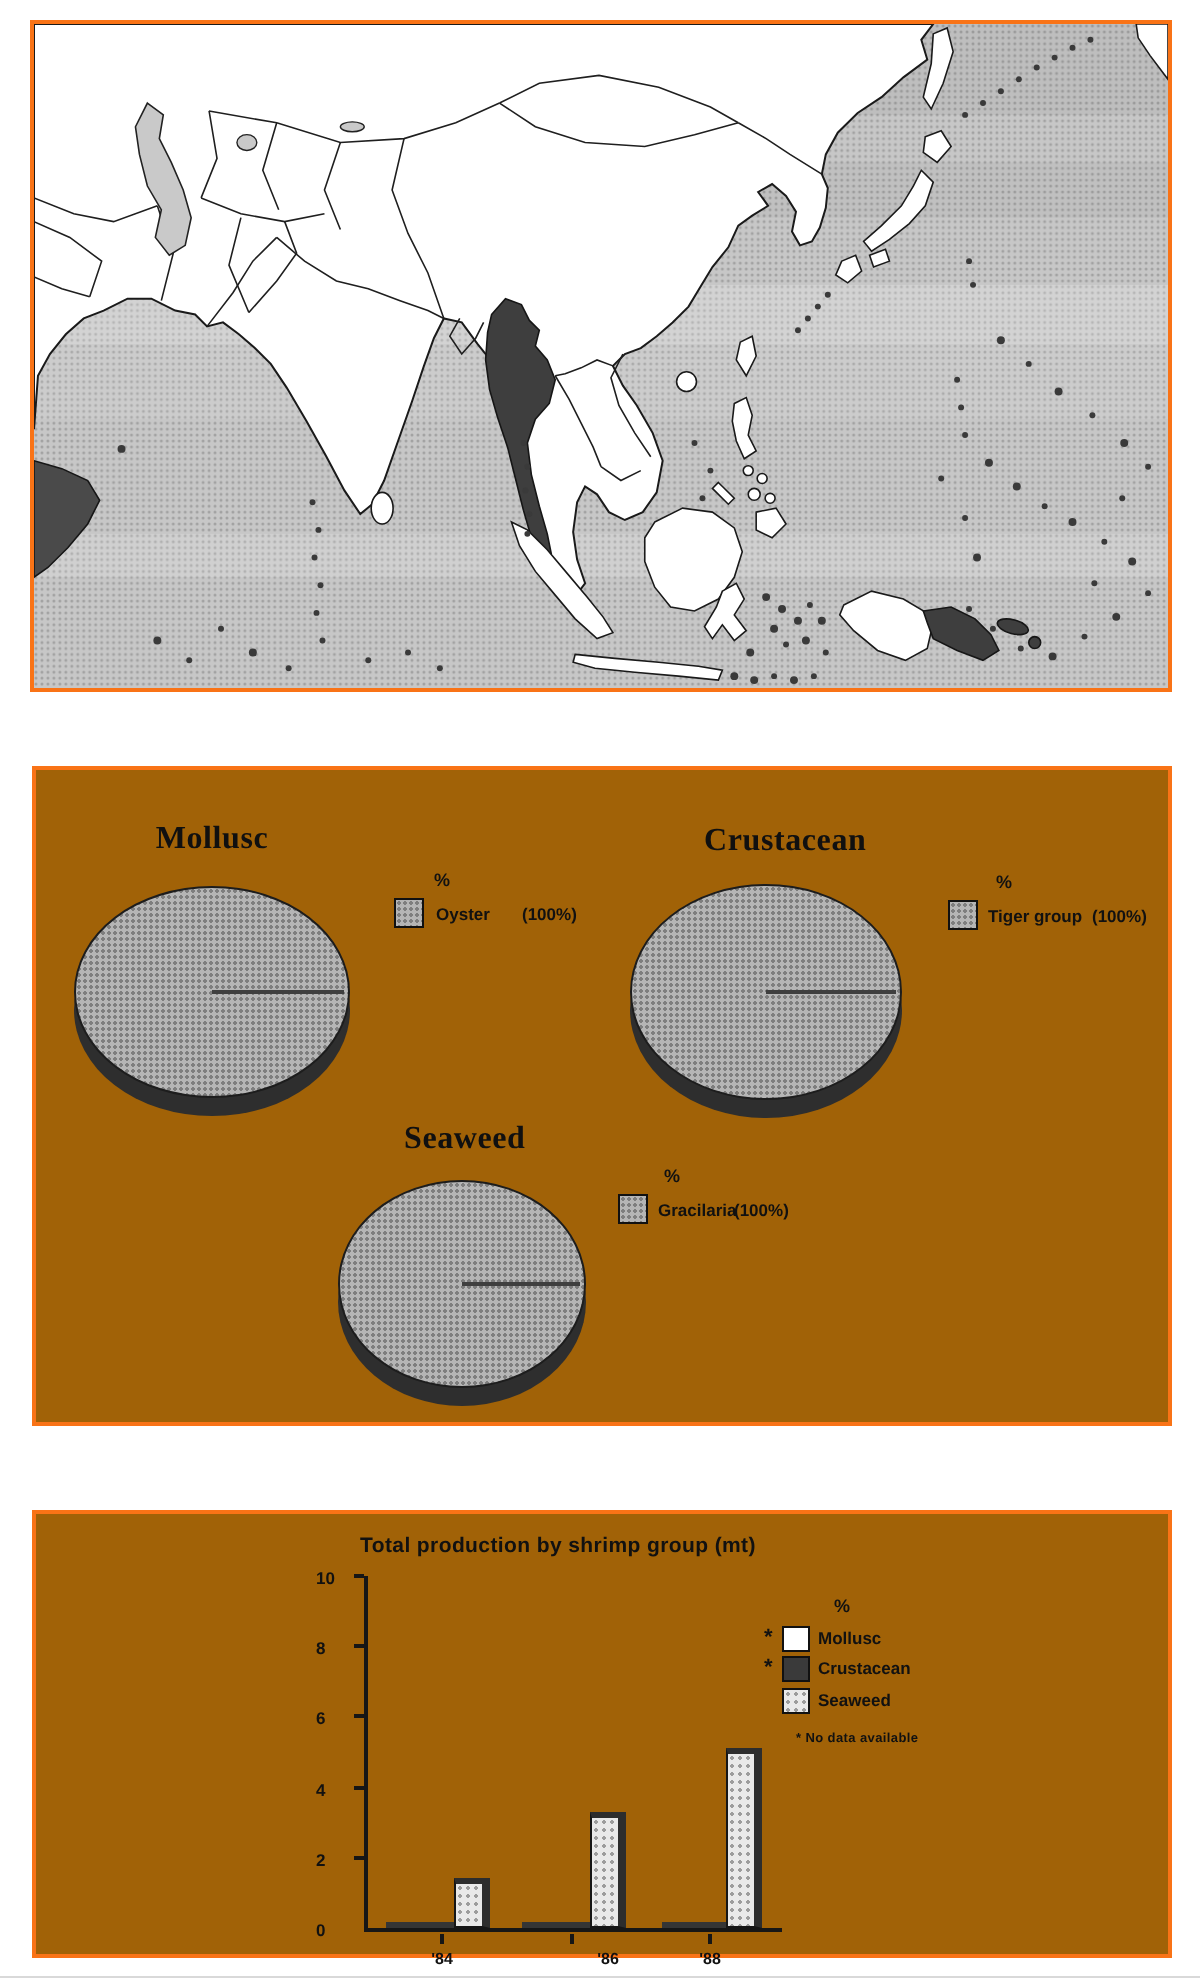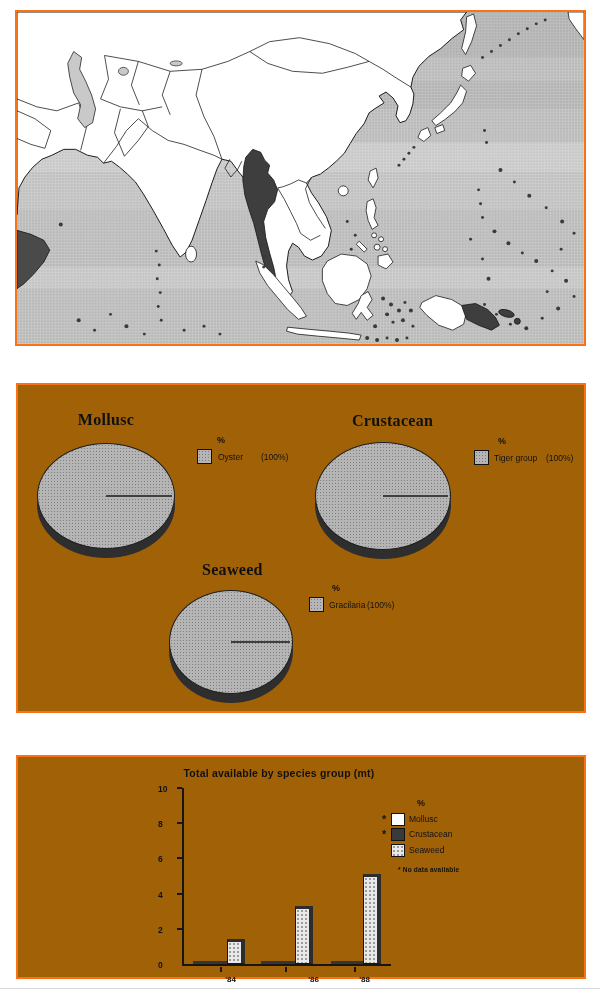--- a/index.html
+++ b/index.html
@@ -22,32 +22,32 @@
   
   .pie-title{font-family:"Liberation Serif",serif;font-weight:bold;font-size:16px;
              text-align:center;color:#101010;letter-spacing:.3px;}
   .pie{position:absolute;}
   .pie-base{position:absolute;left:0;top:9px;width:100%;border-radius:50%;
             background:#2e2e2e;}
   .pie-top{position:absolute;left:0;top:0;border-radius:50%;border:1px solid #1d1d1d;
            box-sizing:border-box;}
   .pie-line{position:absolute;background:#3f3f3f;height:2px;}
   .legend-pct-header{font-size:9px;font-weight:bold;}
-  .legend-label{font-size:8.5px;font-weight:normal;white-space:nowrap;}
+  .legend-label{font-size:8.5px;font-weight:bold;white-space:nowrap;}
   .swatch{box-sizing:border-box;border:1px solid #111;width:15px;height:15px;}
 
   
   .bar-title{font-size:10.5px;font-weight:bold;text-align:center;letter-spacing:.2px;}
   #plot{position:absolute;left:164px;top:31px;width:207px;height:176px;
         border-left:2px solid #161616;border-bottom:2px solid #161616;box-sizing:content-box;}
   .ytick-mark{position:absolute;left:-7px;width:5px;height:2px;background:#161616;}
   .ytick-label{position:absolute;left:-26px;width:17px;text-align:left;
                font-size:8.5px;font-weight:bold;}
   .xtick-mark{position:absolute;bottom:-8px;width:2px;height:5px;background:#161616;}
-  .xtick-label{position:absolute;bottom:-20px;width:30px;text-align:right;
+  .xtick-label{position:absolute;bottom:-20px;width:30px;text-align:center;
                font-size:8px;font-weight:bold;}
   .zero-strip{position:absolute;bottom:0;height:3px;background:#353535;}
   .bar-seaweed{position:absolute;bottom:0;width:18px;box-sizing:border-box;
         border:1px solid #161616;border-top:3px solid #2d2d2d;border-right:4px solid #2d2d2d;}
   .blegend-row{position:absolute;left:364px;display:flex;align-items:center;height:14px;}
   .blegend-bullet{width:9px;font-size:11px;font-weight:bold;line-height:8px;}
   .blegend-box{box-sizing:border-box;width:14px;height:13px;border:1px solid #111;margin-right:4px;}
   .box-white{background:#fff;}
   .box-dark{background:#3a3a3a;}
   .footnote{font-size:6.5px;font-weight:bold;letter-spacing:.2px;}
@@ -265,21 +265,21 @@
       <div class="pie-top halftone-mid" style="width:124px;height:104px;"></div>
       <div class="pie-line" style="left:62px;top:51px;width:59px;"></div>
     </div>
     <div class="abs legend-pct-header" style="left:314px;top:198px;">%</div>
     <div class="abs swatch halftone-mid" style="left:291px;top:212px;"></div>
     <div class="abs legend-label" style="left:311px;top:215px;">Gracilaria</div>
     <div class="abs legend-label" style="left:349px;top:215px;">(100%)</div>
   </div>
 
   <div id="bar-panel" class="panel">
-    <div class="abs bar-title" style="left:95px;top:10px;width:332px;">Total available by species group (mt)</div>
+    <div class="abs bar-title" style="left:95px;top:10px;width:332px;">Total production by shrimp group (mt)</div>
 
     <div id="plot">
 
       <span class="ytick-mark" style="bottom:175px;"></span>
       <span class="ytick-mark" style="bottom:139.8px;"></span>
       <span class="ytick-mark" style="bottom:104.6px;"></span>
       <span class="ytick-mark" style="bottom:69.4px;"></span>
       <span class="ytick-mark" style="bottom:34.2px;"></span>
       <span class="ytick-label" style="bottom:170px;">10</span>
       <span class="ytick-label" style="bottom:135px;">8</span>

